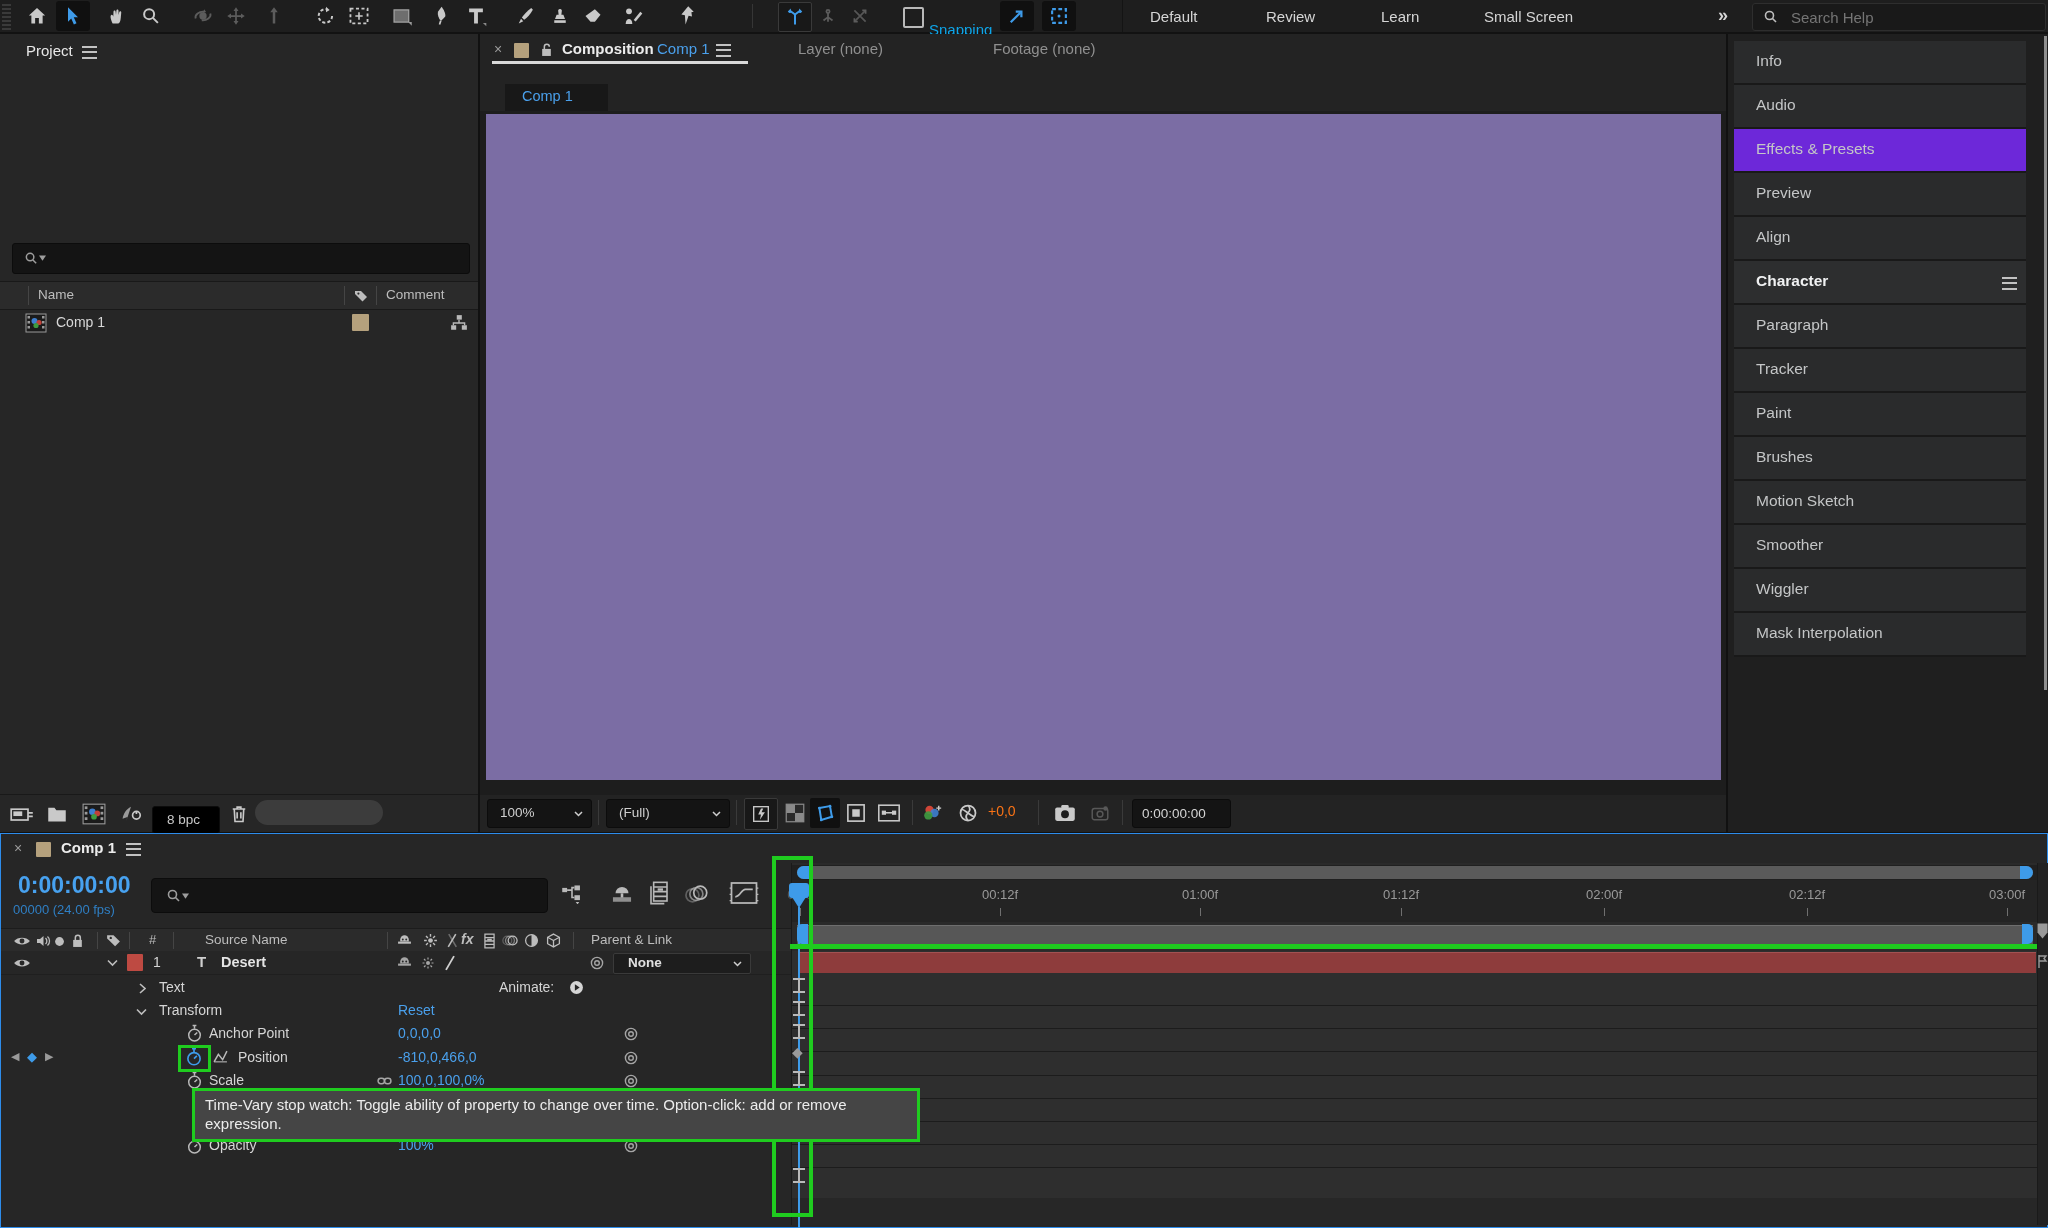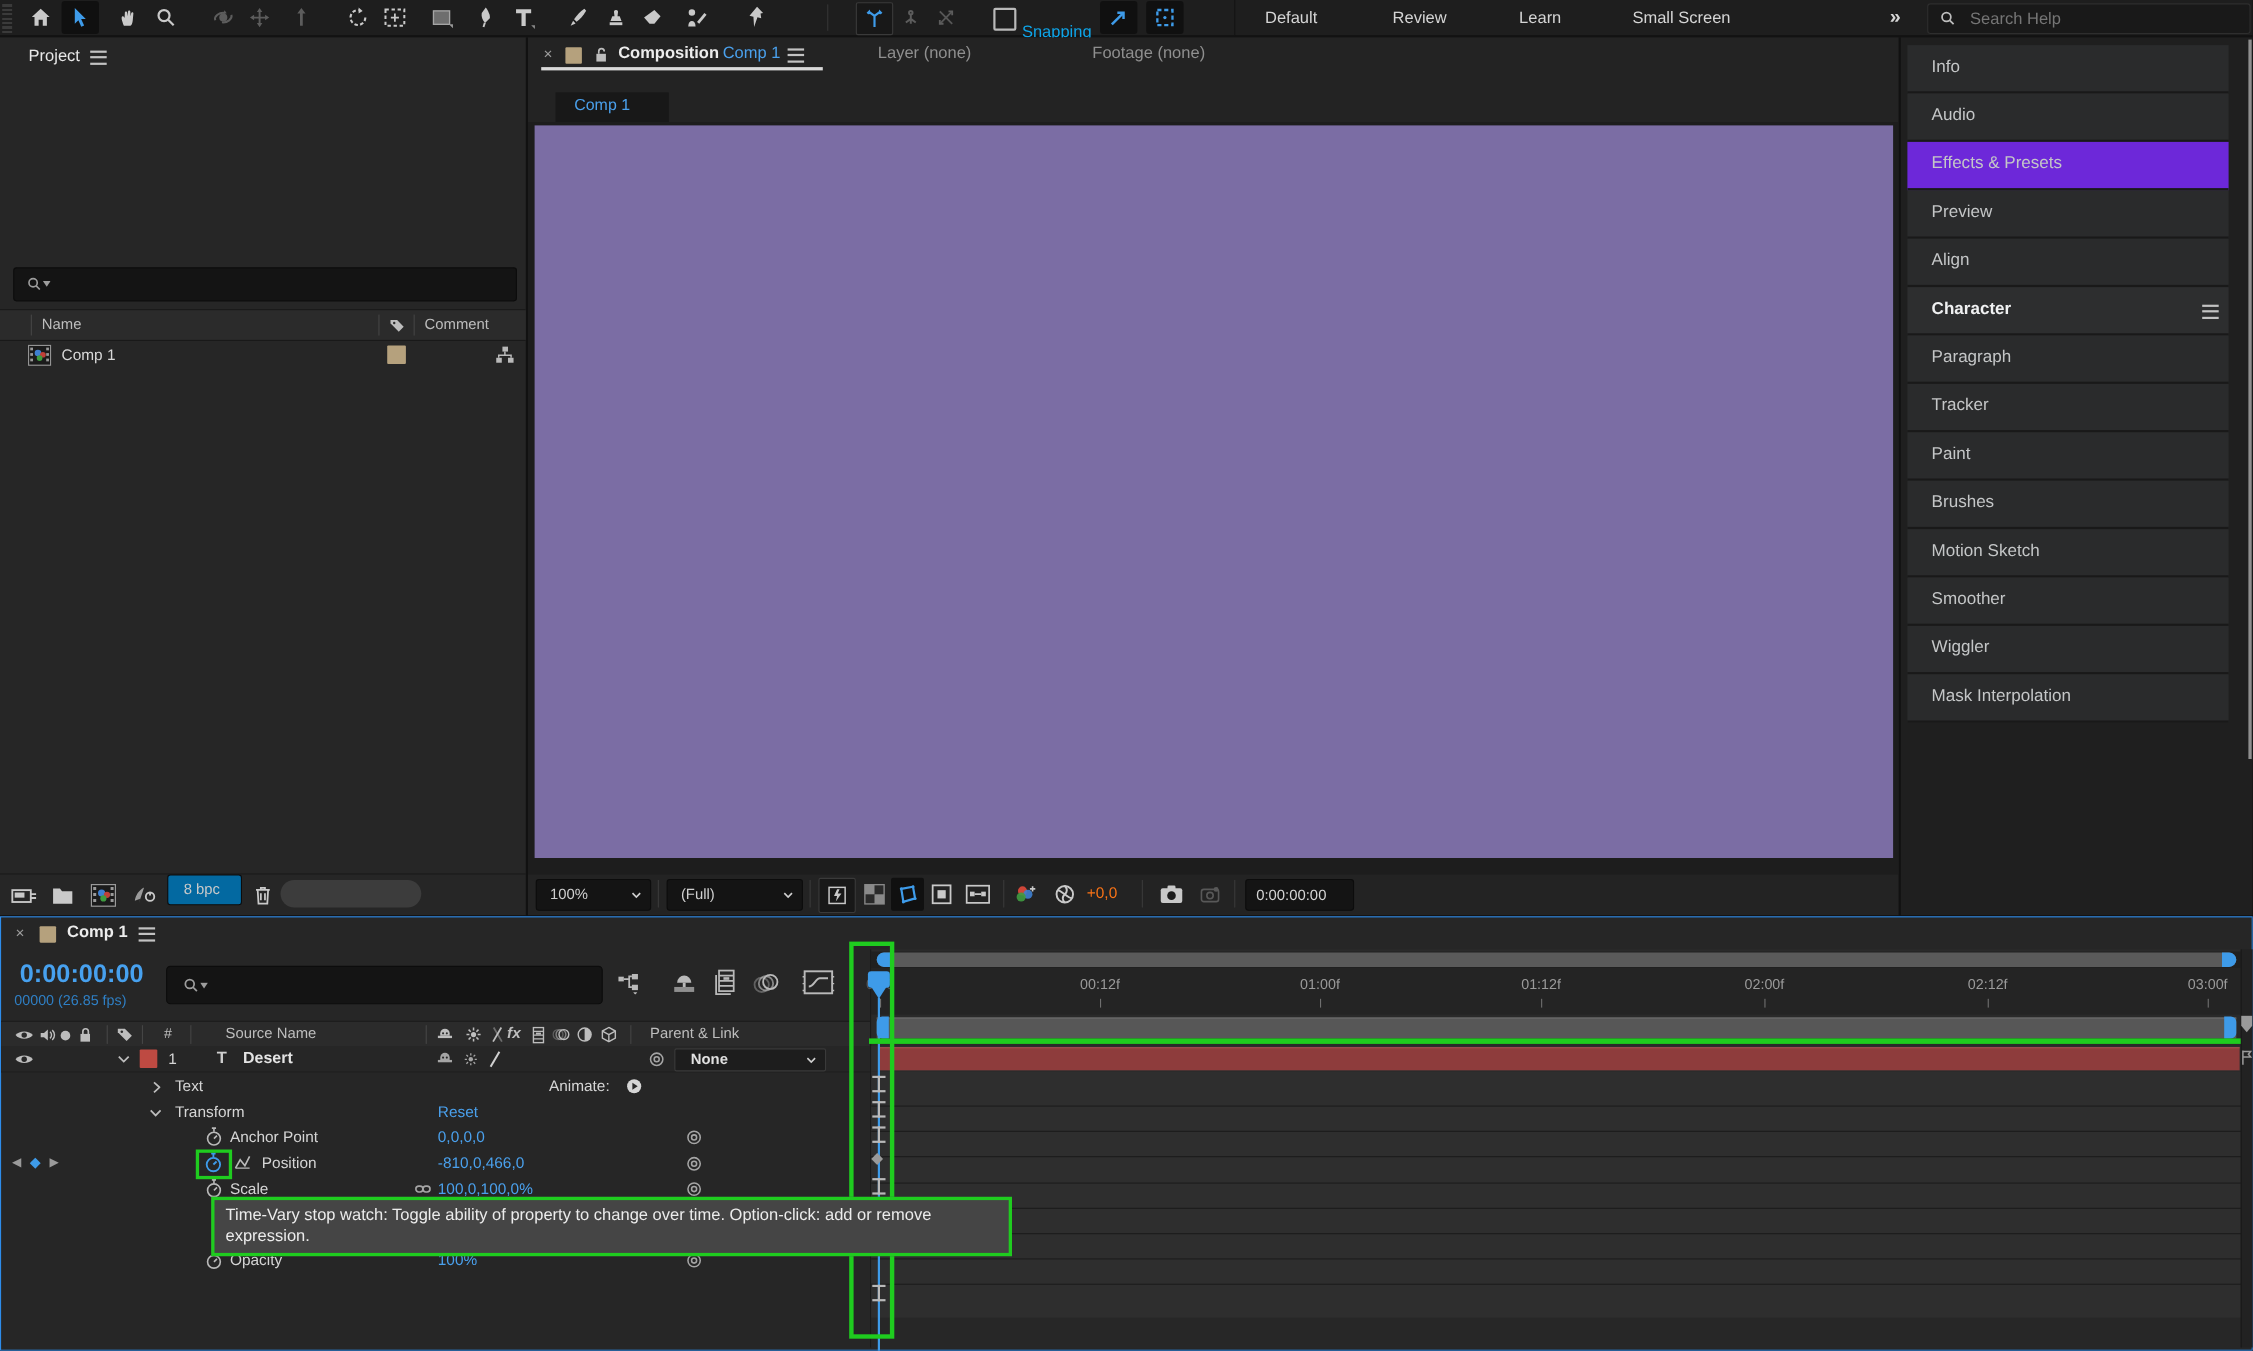--- a/index.html
+++ b/index.html
@@ -273,21 +273,21 @@
           <circle cx="11" cy="12.5" r="2.6" fill="#3f9b40"></circle>
         </svg>
     </span>
     <span class="icw" style="left:116px;top:7px;width:30px;height:24px;">
       <svg width="24" height="20" viewBox="0 0 20 16" fill="none" stroke="#c9c9c9" stroke-width="1.4">
           <path d="M10 2C6 4 3.5 8 3 12l4-1.5L6 14" fill="#9a9a9a" stroke="none"></path>
           <circle cx="14.5" cy="9" r="3.2"></circle>
           <path d="M14.5 5.5V8"></path>
         </svg>
     </span>
-    <div class="well" style="left:152px;top:0;width:66px;height:26px;background:#0369a1;">
+    <div class="well" style="left:152px;top:11px;width:66px;height:26px;background:#000000;">
       <div class="lbl" style="left:14px;top:5px;font-size:13.5px;color:#c9c9c9;">8 bpc</div>
     </div>
     <span class="icw" style="left:226px;top:6px;width:26px;height:26px;">
       <svg width="20" height="20" viewBox="0 0 16 16" fill="none" stroke="#c9c9c9" stroke-width="1.3">
           <path d="M3 4h10M6.5 4V2.5h3V4M4.2 4l.6 10h6.4l.6-10"></path>
           <path d="M6.5 6.5v5M9.5 6.5v5"></path>
         </svg>
     </span>
     <div class="abs" style="left:255px;top:5px;width:128px;height:25px;background:#3c3c3c;border-radius:13px;"></div>
   </div>
@@ -464,21 +464,21 @@
 <div class="abs" style="left:0;top:833px;width:2046px;height:393px;background:#262626;border:1px solid #2d8ceb;">
 
   <div class="lbl" style="left:13px;top:6px;font-size:14px;color:#9c9c9c;">×</div>
   <div class="chip swatch-btn" style="left:35px;top:8px;width:15px;height:15px;background:#b5a17d;"></div>
   <div class="lbl" style="left:60px;top:5px;font-size:15px;font-weight:bold;color:#ececec;">Comp 1</div>
   <div class="abs" style="left:125px;top:9px;">
       <div class="hamburger"></div>
     </div>
 
   <div class="lbl blue" style="left:17px;top:38px;font-size:23px;font-weight:bold;color:#47a1ef;">0:00:00:00</div>
-  <div class="lbl" style="left:12px;top:68px;font-size:13px;color:#2f7fc4;">00000 (26.85 fps)</div>
+  <div class="lbl" style="left:12px;top:68px;font-size:13px;color:#2f7fc4;">00000 (24.00 fps)</div>
 
   <div class="well" style="left:150px;top:44px;width:395px;height:33px;background:#141414;border-radius:4px;">
     <span class="icw" style="left:12px;top:8px;width:26px;height:18px;">
       <svg width="16" height="16" viewBox="0 0 16 16" fill="none" stroke="#9d9d9d" stroke-width="1.6">
           <circle cx="6.5" cy="6.5" r="4"></circle>
           <path d="M9.5 9.5 13 13"></path>
         </svg>
       <svg width="7" height="6" viewBox="0 0 8 6" fill="#9d9d9d">
           <path d="M0 0h8L4 6Z"></path>
         </svg>

